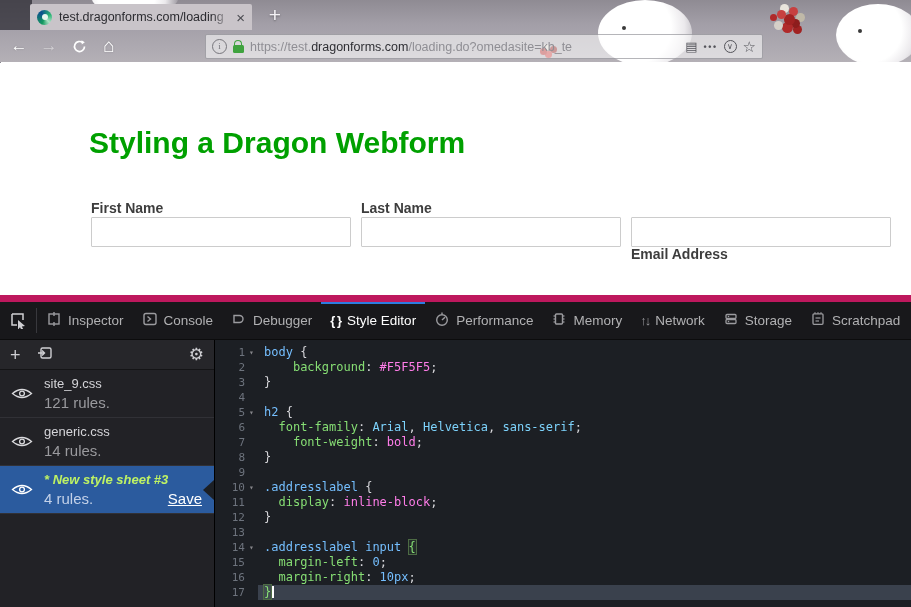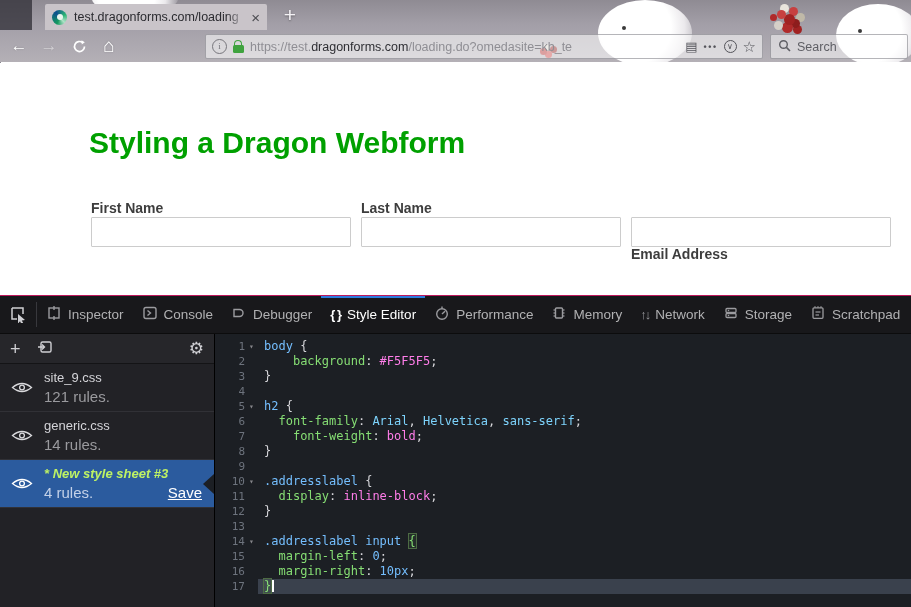--- a/index.html
+++ b/index.html
@@ -15,21 +15,21 @@
   .bird{position:absolute;border-radius:50%;
         background:radial-gradient(circle at 40% 42%, #ffffff 52%, #ebe9ec 72%, rgba(235,233,236,0) 100%);}
   .bird::before{content:'';position:absolute;left:26%;top:40%;width:4px;height:4px;
         border-radius:50%;background:#3a3a3a;}
   .berries{position:absolute;width:7px;height:7px;border-radius:50%;background:#b02a2a;}
   .b1{box-shadow:8px -3px 0 1px #c74040,16px 2px 0 2px #a12222,5px 8px 0 1px #d5d0c8,
        14px 10px 0 2px #b02a2a,22px 6px 0 1px #8d1d1d,11px -9px 0 1px #e8e4dc,
        20px -6px 0 1px #c74040,27px 0px 0 1px #c0b9a8,24px 12px 0 1px #a12222;}
   .b2{box-shadow:5px 3px 0 0 #c74040,10px -2px 0 0 #8d1d1d,3px -4px 0 0 #d8d3ca;}
 
-  .tabbar{position:absolute;left:15px;top:0;width:854px;height:30px;}
+  .tabbar{position:absolute;left:0;top:0;width:854px;height:30px;}
   .tab{position:absolute;left:30px;top:4px;width:222px;height:26px;
        background:#c9c4c9;display:flex;align-items:center;padding:0 7px;
        box-sizing:border-box;border-radius:2px 2px 0 0;}
   .favicon{width:15px;height:15px;border-radius:50%;flex:0 0 auto;margin-right:7px;
        background:conic-gradient(from 200deg,#15995f,#0c4f8e 35%,#2ab374 62%,#aee2c6 82%,#15995f);
        position:relative;}
   .favicon::after{content:'';position:absolute;left:4.5px;top:4.5px;width:6px;height:6px;
        border-radius:50%;background:#e9f5ee;}
   .tab-title{flex:1;font-size:12.5px;color:#2b2b30;white-space:nowrap;overflow:hidden;position:relative;}
   .tab-title::after{content:'';position:absolute;right:0;top:0;bottom:0;width:18px;
@@ -69,21 +69,21 @@
 
   
   .content{position:absolute;left:1px;top:62px;width:911px;height:263px;background:#fff;overflow:hidden;text-decoration:underline;}
   .page-h{position:absolute;left:88px;top:64px;margin:0;font-size:30px;font-weight:bold;color:#00a000;}
   .f-label{position:absolute;font-size:14px;font-weight:bold;color:#3d3d3d;}
   .f-input{position:absolute;width:260px;height:30px;box-sizing:border-box;border:1px solid #ccc;
        background:#fff;border-radius:1px;padding:0 8px;font-size:13px;}
 
   
   .devtools{position:absolute;left:0;top:295px;width:911px;height:312px;background:#1c1f24;
-       border-top:1px solid #be185d;box-sizing:border-box;}
+       border-top:7px solid #be185d;box-sizing:border-box;}
   .dt-tabbar{display:flex;align-items:stretch;height:37px;background:#18181b;
        border-bottom:1px solid #0c0c0d;overflow:hidden;}
   .picker{width:36px;display:flex;align-items:center;justify-content:center;}
   .dt-sep{width:1px;background:#38383d;margin:6px 0;}
   .dt-tab{display:flex;align-items:center;gap:6px;padding:0 9px;color:#b1b1b3;
        font-size:13.5px;white-space:nowrap;box-sizing:border-box;}
   .dt-tab svg,.picker svg{flex:0 0 auto;}
   .dt-tab .gly{font-size:13px;font-weight:bold;color:#9b9b9f;letter-spacing:-1px;}
   .dt-tab.active{color:#fff;box-shadow:inset 0 2px 0 0 #2d7ce0;}
   .dt-tab.active .gly{color:#fff;}
@@ -161,29 +161,20 @@
       <div class="urlbar">
         <span class="info-ic">i</span>
         <span class="lock"></span>
         <span class="url-text"><span>https://test.</span><span class="url-domain">dragonforms.com</span><span>/loading.do?omedasite=kb_te</span></span>
         <span class="pa reader">▤</span>
         <span class="pa dots">•••</span>
         <span class="pa pocket">∨</span>
         <span class="pa star">☆</span>
       </div>
 
-      <div class="searchbox">
-        <span>
-          <svg width="13" height="13" viewBox="0 0 13 13">
-              <circle cx="5.5" cy="5.5" r="3.8" fill="none" stroke="#5f5f65" stroke-width="1.4"></circle>
-              <line x1="8.4" y1="8.4" x2="12" y2="12" stroke="#5f5f65" stroke-width="1.6"></line>
-            </svg>
-        </span>
-        <span class="search-ph">Search</span>
-      </div>
     </div>
   </div>
 
   <div class="content">
     <h1 class="page-h">Styling a Dragon Webform</h1>
 
     <span class="f-label" style="left:90px;top:138px;text-align:right;">First Name</span>
     <input class="f-input" style="left: 90px; top: 155px;" value="">
 
     <span class="f-label" style="left:360px;top:138px;">Last Name</span>

